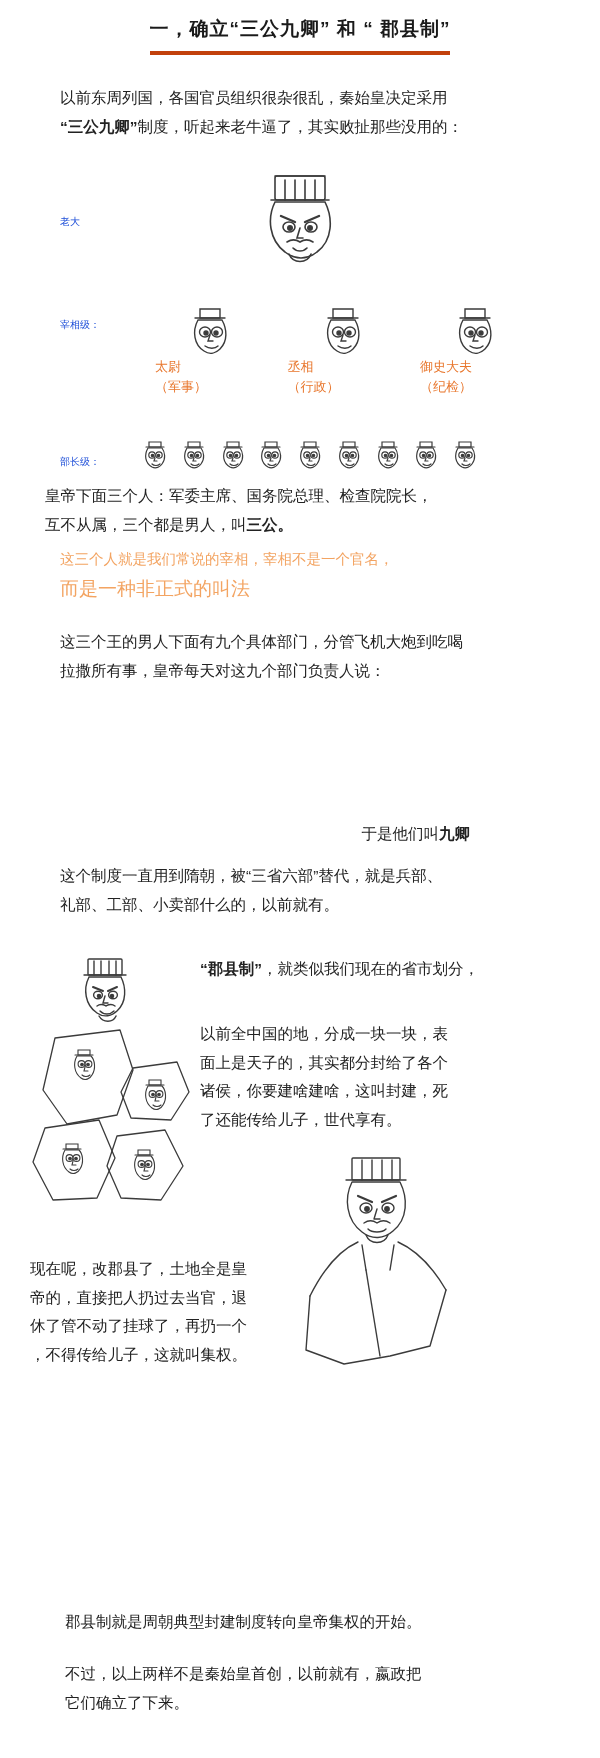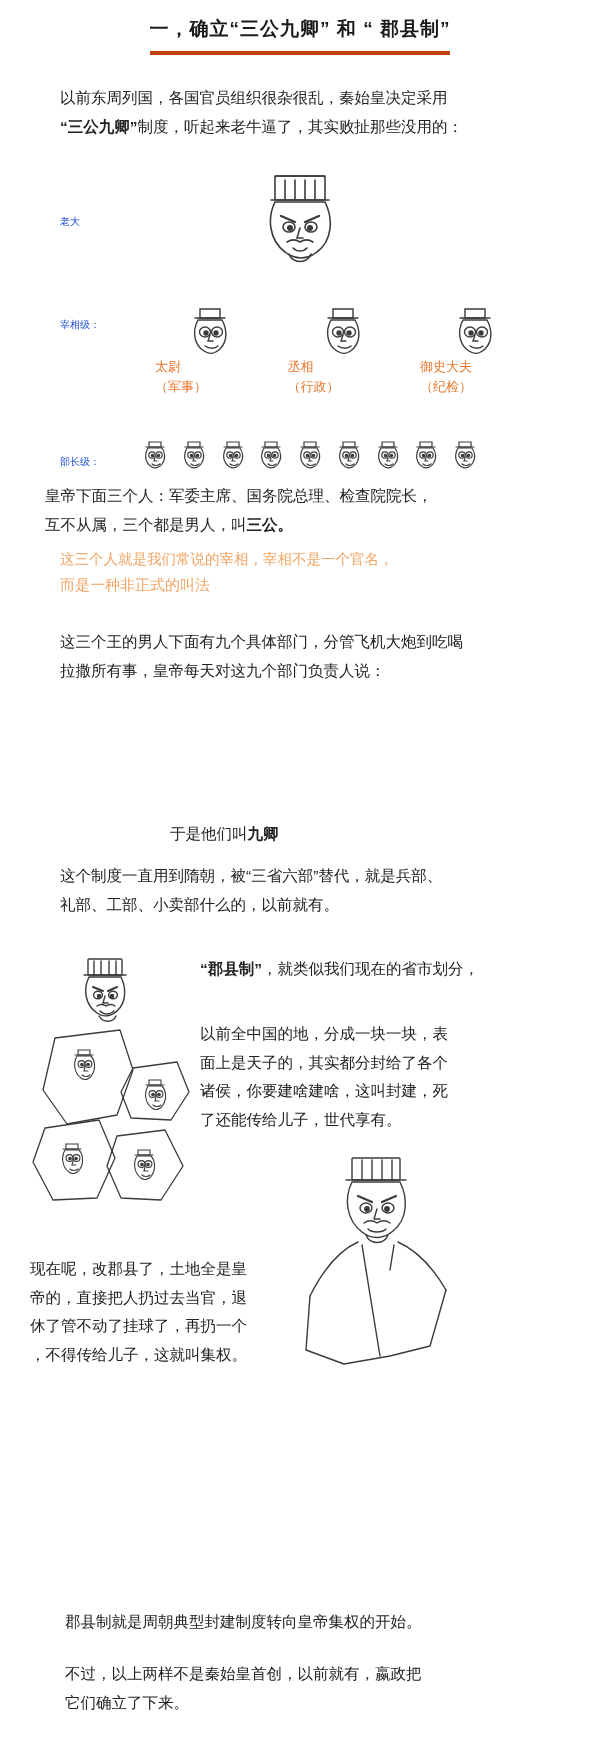--- a/index.html
+++ b/index.html
@@ -339,30 +339,30 @@
     </div>
   </div>
 
   <div class="blk body-text" style="left:45px; top:482px; width:470px;">
     <div>皇帝下面三个人：军委主席、国务院总理、检查院院长，</div>
     <div><span>互不从属，三个都是男人，叫</span><span class="strong">三公。</span></div>
   </div>
 
   <div class="blk" style="left:60px; top:547px; width:470px;">
     <div class="orange-light" style="font-size:14.5px; line-height:1.75;">这三个人就是我们常说的宰相，宰相不是一个官名，</div>
-    <div class="orange-light" style="font-size:15px; line-height:1.75;">而是一种非正式的叫法</div>
+    <div class="orange-light" style="font-size:19px; line-height:1.75;">而是一种非正式的叫法</div>
   </div>
 
   <div class="blk body-text" style="left:60px; top:628px; width:480px;">
     <div>这三个王的男人下面有九个具体部门，分管飞机大炮到吃喝</div>
     <div>拉撒所有事，皇帝每天对这九个部门负责人说：</div>
   </div>
 
 
-  <div class="blk body-text" style="left:170px; top:820px; width:300px;">
+  <div class="blk body-text" style="left:170px; top:820px; width:300px;text-align:right;">
     <span>于是他们叫</span><span class="strong">九卿</span>
   </div>
 
   <div class="blk body-text" style="left:60px; top:862px; width:480px;">
     <div>这个制度一直用到隋朝，被“三省六部”替代，就是兵部、</div>
     <div>礼部、工部、小卖部什么的，以前就有。</div>
   </div>
 
   <div class="face-wrap" style="left:70px; top:955px;">
     <svg width="70" height="72" viewBox="0 0 70 72" aria-hidden="true">

